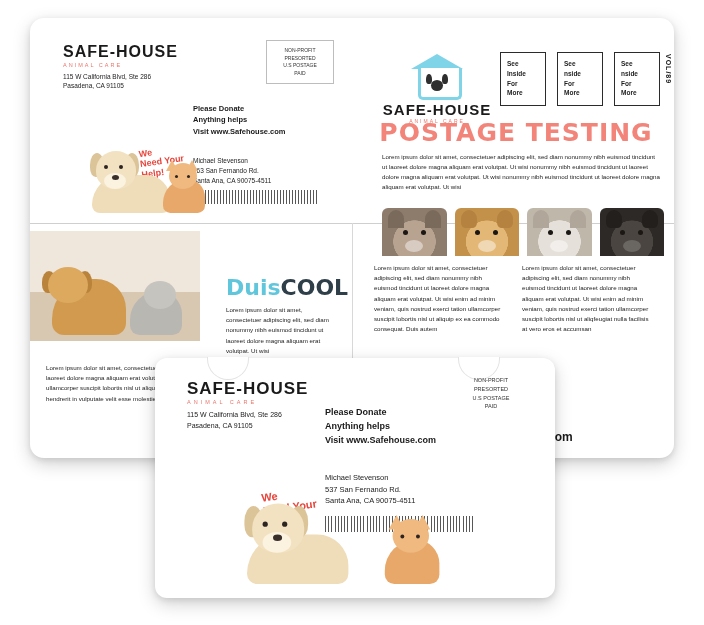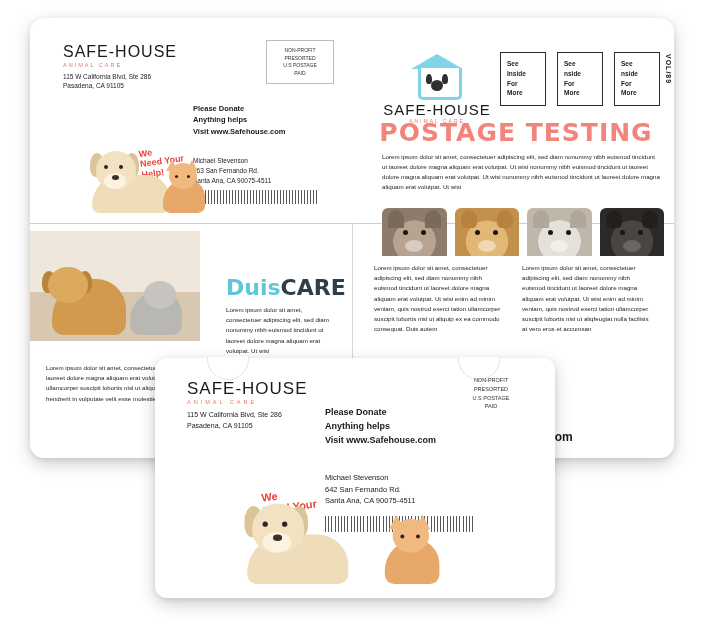--- a/index.html
+++ b/index.html
@@ -22,21 +22,21 @@
     box-sizing: border-box;
   }
   .shadowed {
     box-shadow: 0 6px 18px rgba(0,0,0,0.18), 0 2px 6px rgba(0,0,0,0.10);
   }
   .logo {
     line-height: 1;
     color: #1a1a1a;
   }
   .logo .logo-word {
-    font-weight: normal;
+    font-weight: bold;
     letter-spacing: 1px;
     text-align: center;
   }
   .logo .logo-sub {
     color: #e8766b;
     letter-spacing: 2px;
   }
   .tiny { color: #222; }
 
   
@@ -496,21 +496,21 @@
     <div class="room-photo">
       <span class="golden"></span>
         <span class="golden-ear"></span>
         <span class="golden-ear r"></span>
       <span class="golden-head"></span>
       <span class="cat-grey"></span>
         <span class="cat-grey-head"></span>
     </div>
 
     <div id="stay-cool">
-      <span>Duis</span><span class="cool">CARE</span>
+      <span>Duis</span><span class="cool">COOL</span>
     </div>
 
     <div id="inside-left-body">Lorem ipsum dolor sit amet, consectetuer adipiscing elit, sed diam nonummy nibh euismod tincidunt ut laoreet dolore magna aliquam erat volutpat. Ut wisi</div>
     <div id="inside-left-body2">Lorem ipsum dolor sit amet, consectetuer adipiscing elit, sed diam nonummy nibh euismod tincidunt ut laoreet dolore magna aliquam erat volutpat. Ut wisi enim ad minim veniam, quis nostrud exerci tation ullamcorper suscipit lobortis nisl ut aliquip ex ea commodo consequat. Duis autem vel eum iriure dolor in hendrerit in vulputate velit esse molestie consequat, vel illum</div>
   </div>
 
   <div id="inside-right">
     <div class="col-body" id="col-a">Lorem ipsum dolor sit amet, consectetuer adipiscing elit, sed diam nonummy nibh euismod tincidunt ut laoreet dolore magna aliquam erat volutpat. Ut wisi enim ad minim veniam, quis nostrud exerci tation ullamcorper suscipit lobortis nisl ut aliquip ex ea commodo consequat. Duis autem</div>
     <div class="col-body" id="col-b">Lorem ipsum dolor sit amet, consectetuer adipiscing elit, sed diam nonummy nibh euismod tincidunt ut laoreet dolore magna aliquam erat volutpat. Ut wisi enim ad minim veniam, quis nostrud exerci tation ullamcorper suscipit lobortis nisl ut aliqfeugiat nulla facilisis at vero eros et accumsan</div>
 
@@ -536,21 +536,21 @@
   <div id="ef-permit" style="white-space:pre-line;">NON-PROFIT
 PRESORTED
 U.S POSTAGE
 PAID</div>
 
   <div id="ef-donate" style="white-space:pre-line;">Please Donate
 Anything helps
 Visit www.Safehouse.com</div>
 
   <div id="ef-recipient" style="white-space:pre-line;">Michael Stevenson
-642 San Fernando Rd.
+537 San Fernando Rd.
 Santa Ana, CA 90075-4511</div>
 
   <div id="ef-barcode"></div>
 
   <div id="ef-weneed" style="white-space:pre-line;">We
 Need Your
 Help!</div>
 
   <div class="dogcat" style="left:92px; bottom:14px; width:150px; height:100px; transform:scale(1.3); transform-origin:left bottom;">
     <span class="dog-body"></span>

